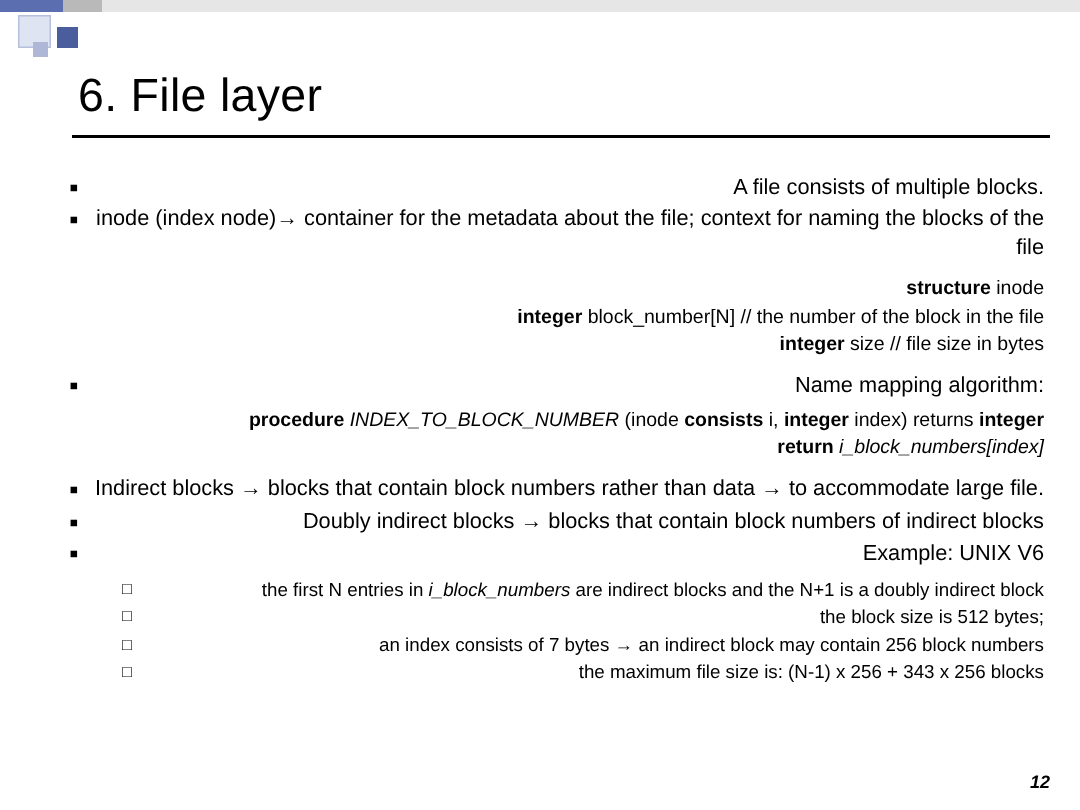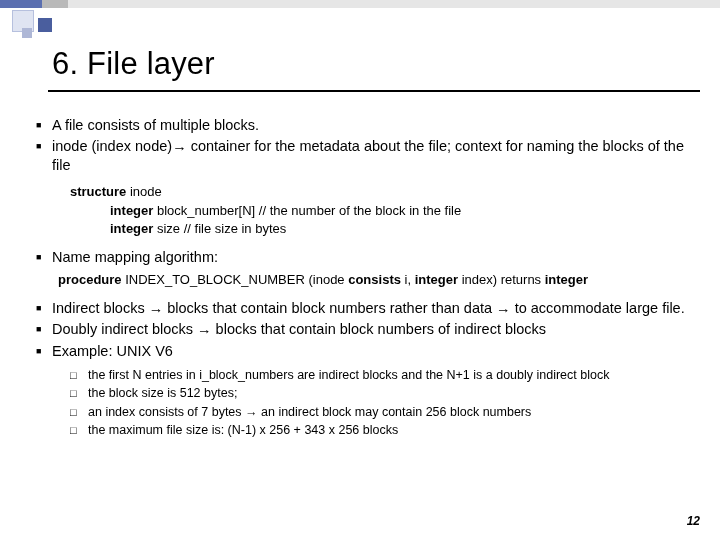--- a/index.html
+++ b/index.html
@@ -1,17 +1,17 @@
 <!DOCTYPE html>
 <html><head>
 <meta charset="utf-8">
 <style>
   * { margin: 0; padding: 0; box-sizing: border-box; }
   html, body { width: 720px; height: 540px; font-family: Arial, Helvetica, sans-serif; background: #fff; color: #000; }
-  .slide { position: relative; width: 720px; height: 540px; background: #fff; }
+  .slide { position: relative; width: 720px; height: 540px; background: #fff; text-align: right; }
   .topbar { position: absolute; top: 0; left: 0; right: 0; height: 8px; display: flex; }
   .topbar .seg-a { width: 42px; background: #5b6fb0; }
   .topbar .seg-b { width: 26px; background: #b9b9b9; }
   .topbar .seg-c { flex: 1; background: #e6e6e6; }
   .deco { position: absolute; top: 8px; left: 0; width: 72px; height: 36px; }
   .deco .sq1 { position: absolute; left: 12px; top: 2px; width: 22px; height: 22px; background: #dfe4f2; border: 1px solid #b6c0de; }
   .deco .sq2 { position: absolute; left: 38px; top: 10px; width: 14px; height: 14px; background: #4a5e9e; }
   .deco .sq3 { position: absolute; left: 22px; top: 20px; width: 10px; height: 10px; background: #aeb7d6; }
   .underline { position: absolute; left: 48px; top: 90px; right: 20px; height: 2px; background: #000; }
   .title { position: absolute; left: 52px; top: 46px; font-size: 31px; font-weight: 400; letter-spacing: 0.2px; }
@@ -22,21 +22,21 @@
   .codeblk { margin: 8px 0 10px 34px; font-size: 13px; line-height: 1.4; }
   .codeblk .l2 { padding-left: 40px; }
   .codeblk2 { margin: 4px 0 10px 22px; font-size: 13px; line-height: 1.4; }
   .codeblk2 .l2 { padding-left: 42px; }
   .sub { margin: 6px 0 0 34px; }
   .b2 { display: flex; margin-bottom: 2px; font-size: 12.5px; }
   .b2 .mark { width: 18px; flex: none; font-size: 11px; padding-top: 1px; }
   .b2 .txt { flex: 1; }
   .pagenum { position: absolute; right: 20px; bottom: 12px; font-size: 12px; font-weight: 700; font-style: italic; }
   .kw { font-weight: 700; }
-  .it { }
+  .it { font-style: italic; }
   .arr { font-family: Arial; }
 </style>
 </head>
 <body>
 
 <div class="slide">
   <div class="topbar">
     <div class="seg-a"></div>
     <div class="seg-b"></div>
     <div class="seg-c"></div>
@@ -78,20 +78,23 @@
 
     <div class="b1">
       <div class="mark">■</div>
       <div class="txt">Name mapping algorithm:</div>
     </div>
 
     <div class="codeblk2">
       <div>
         <span class="kw">procedure</span><span class="it"> INDEX_TO_BLOCK_NUMBER </span><span>(inode </span><span class="kw">consists</span><span> i, </span><span class="kw">integer</span><span> index) returns </span><span class="kw">integer</span>
       </div>
+      <div class="l2">
+        <span class="kw">return</span><span class="it"> i_block_numbers[index]</span>
+      </div>
     </div>
 
     <div class="b1">
       <div class="mark">■</div>
       <div class="txt">
         <span>Indirect blocks </span><span class="arr">→</span><span> blocks that contain block numbers rather than data </span><span class="arr">→</span><span> to accommodate large file.</span>
       </div>
     </div>
 
     <div class="b1">

